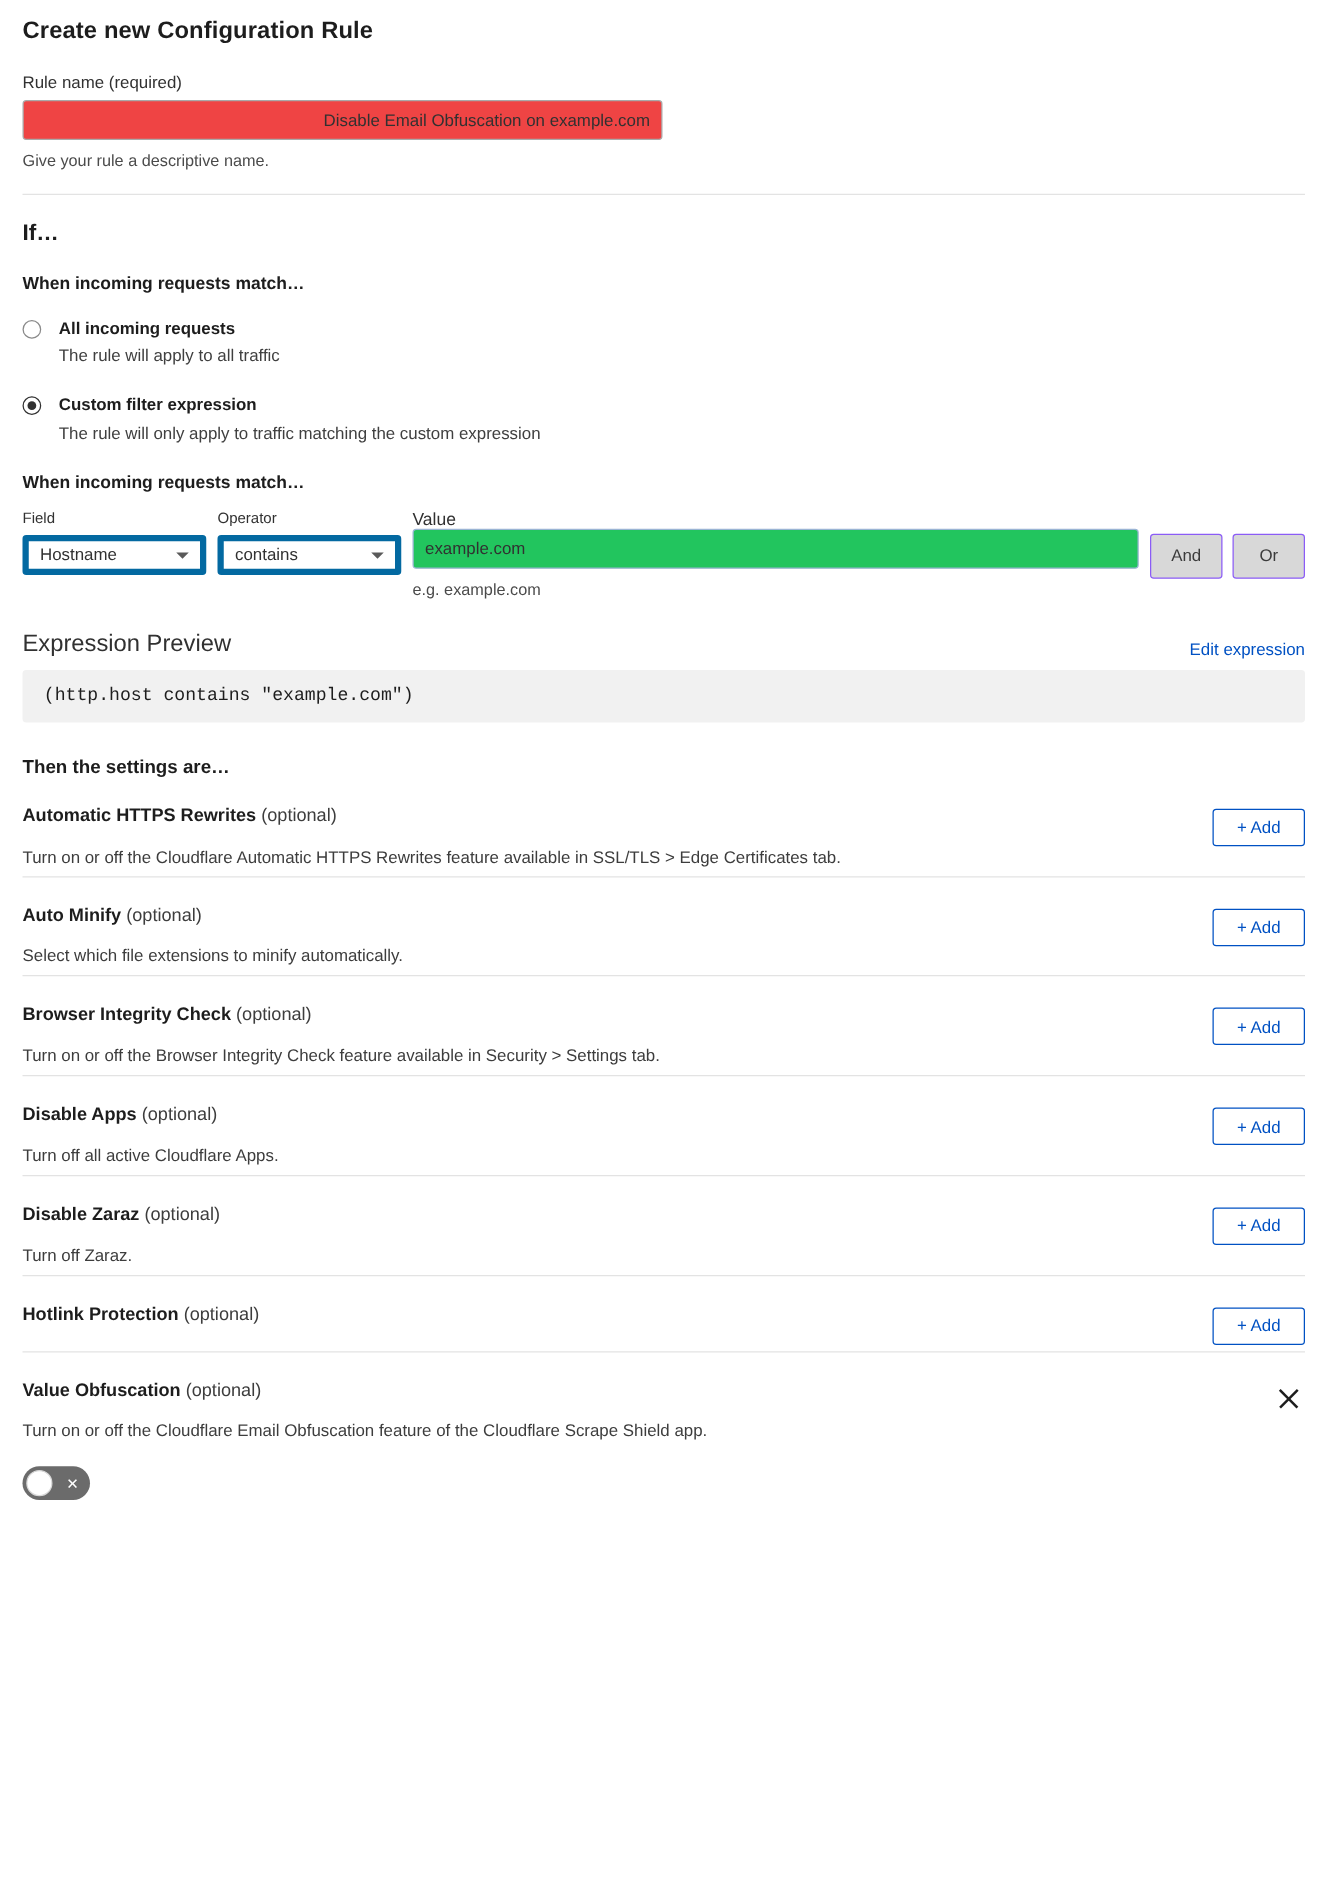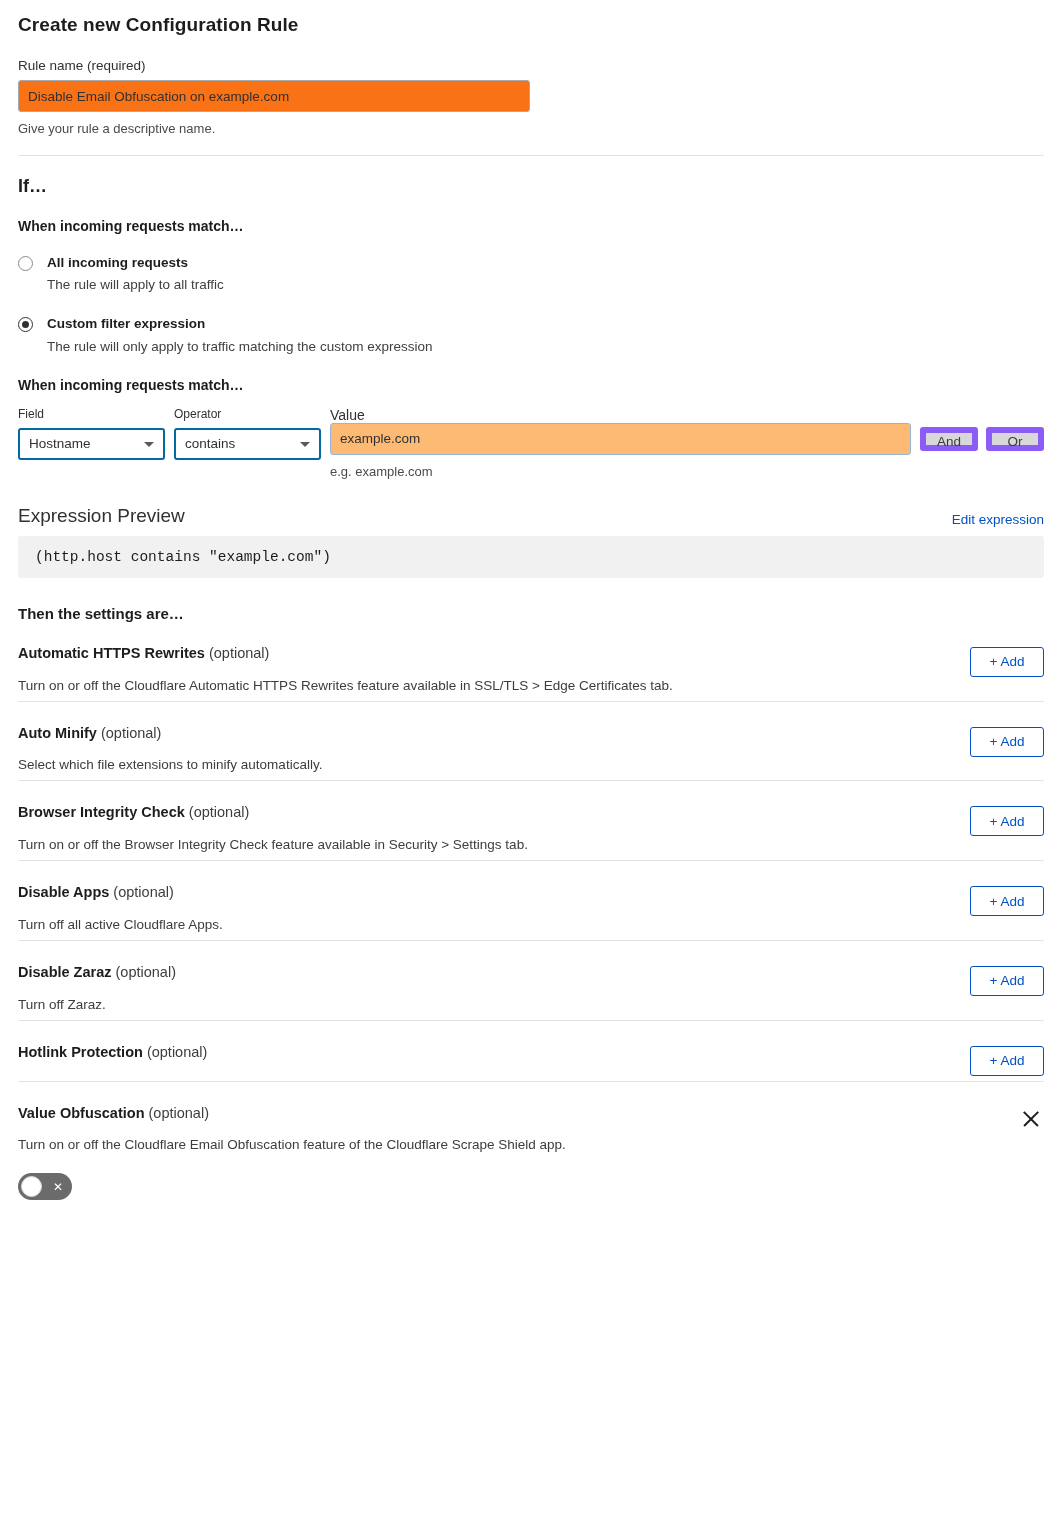--- a/index.html
+++ b/index.html
@@ -33,22 +33,23 @@
   }
   .rule-name-input {
     width: 512px;
     height: 32px;
     border: 1px solid #a9a9a9;
     border-radius: 3px;
     padding: 0 9px;
     font-family: "Liberation Sans", sans-serif;
     font-size: 13.5px;
     color: #313131;
-    background: #f97316;
+    background: #ef4444;
     outline: none;
+    text-align: right;
   }
   .help-text {
     font-size: 13px;
     color: #4b4b4b;
     margin-top: 9px;
   }
   .divider {
     border: none;
     border-top: 1px solid #e3e3e3;
     margin: 19px 0 0 0;
@@ -116,21 +117,21 @@
   }
   .expr-col { margin-right: 9px; }
   .expr-col .col-label {
     font-size: 12px;
     color: #313131;
     margin-bottom: 7px;
   }
   .select-box {
     position: relative;
     height: 32px;
-    border: 2px solid #0369a1;
+    border: 5px solid #0369a1;
     border-radius: 3px;
     background: #fff;
     display: flex;
     align-items: center;
     padding: 0 9px;
     font-size: 13.5px;
     color: #313131;
   }
   .select-field { width: 147px; }
   .select-operator { width: 147px; }
@@ -143,36 +144,36 @@
     border-left: 5px solid transparent;
     border-right: 5px solid transparent;
     border-top: 5px solid #5a5a5a;
   }
   .value-col { flex: 1 1 auto; margin-right: 9px; }
   .value-input {
     width: 100%;
     height: 32px;
     border: 1px solid #9ab4d4;
     border-radius: 3px;
-    background: #fdba74;
+    background: #22c55e;
     padding: 0 9px;
     font-family: "Liberation Sans", sans-serif;
     font-size: 13.5px;
     color: #313131;
     outline: none;
   }
   .value-hint {
     font-size: 13px;
     color: #4b4b4b;
     margin-top: 9px;
   }
   .logic-btn {
-    height: 24px;
+    height: 36px;
     min-width: 58px;
-    border: 6px solid #8b5cf6;
+    border: 1px solid #8b5cf6;
     border-radius: 3px;
     background: #d8d8d8;
     color: #3b3b3b;
     font-size: 13.5px;
     font-family: "Liberation Sans", sans-serif;
     cursor: pointer;
     margin-top: 20px;
   }
   .logic-btn + .logic-btn { margin-left: 8px; }
   .preview-head {

